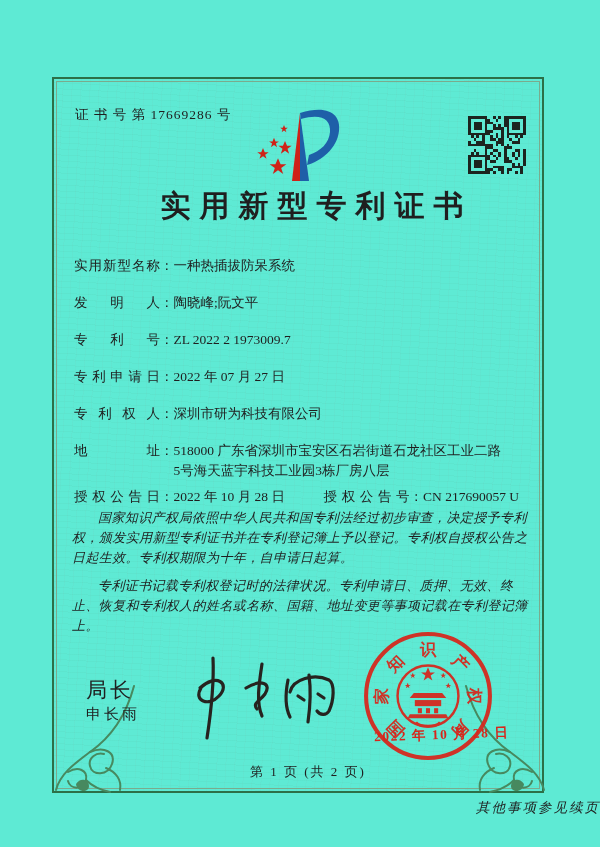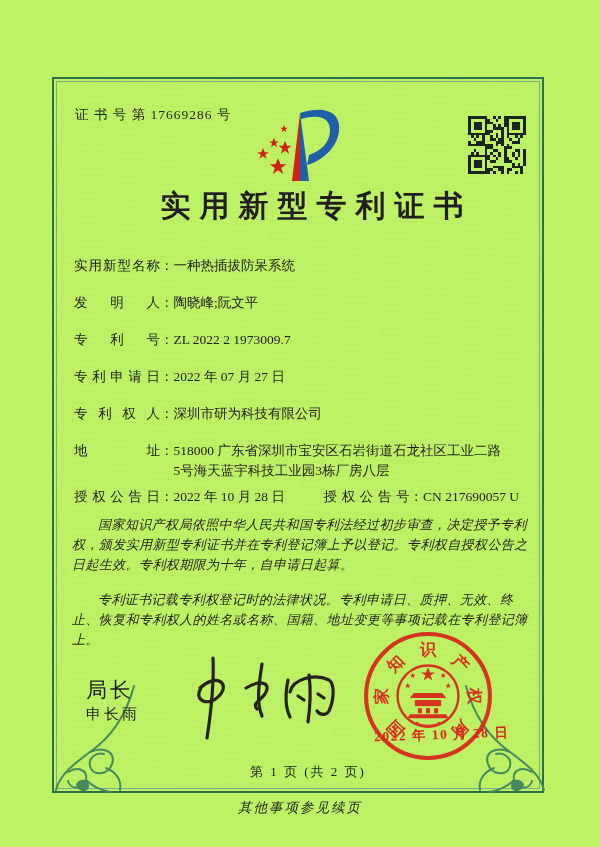--- a/index.html
+++ b/index.html
@@ -1,16 +1,16 @@
 <!DOCTYPE html>
 <html><head>
 <meta charset="utf-8">
 <style>
   html,body{margin:0;padding:0;background:#ffffff;}
-  .page{position:relative;width:600px;height:847px;background:#bef264;overflow:hidden;
+  .page{position:relative;width:600px;height:847px;background:#5eead4;overflow:hidden;
         font-family:"Liberation Serif","DejaVu Serif",serif;color:#1f1f1f;}
   
   .page::before{content:"";position:absolute;left:54px;top:79px;width:490px;height:713px;
         background:
           repeating-linear-gradient(3deg, rgba(70,140,100,0.05) 0 1px, transparent 1px 6px),
           repeating-linear-gradient(93deg, rgba(160,120,120,0.04) 0 1px, transparent 1px 9px);
         pointer-events:none;}
   .frame{position:absolute;left:52px;top:77px;width:492px;height:716px;
         border:2px solid #2c7048;box-sizing:border-box;}
   .frame-inner{position:absolute;left:2px;top:2px;right:2px;bottom:2px;border:1px solid #7aab8d;}
@@ -22,30 +22,30 @@
   .fields{position:absolute;left:74px;top:256px;width:460px;font-size:13.5px;}
   .row{display:flex;line-height:20px;margin-bottom:17px;align-items:flex-start;}
   .row.addr{margin-bottom:6px;}
   .flabel{display:inline-block;width:86px;text-align:justify;text-align-last:justify;flex:0 0 86px;}
   .colon{flex:0 0 auto;}
   .fvalue{flex:1 1 auto;}
   .fvalue-fixed{flex:0 0 150px;width:150px;}
   .addr .fvalue{max-width:330px;}
   .paras{position:absolute;left:72px;top:500px;width:460px;font-size:13px;line-height:20px;
         font-style:italic;letter-spacing:0.4px;}
-  .paras p{margin:15px 0 4px 0;text-indent:2em;}
+  .paras p{margin:8px 0 4px 0;text-indent:2em;}
   .sig-title{position:absolute;left:86px;top:676px;font-size:21px;letter-spacing:3px;}
   .sig-name{position:absolute;left:86px;top:705px;font-size:15px;letter-spacing:3px;text-align:center;}
   .sig-script{position:absolute;left:172px;top:650px;width:185px;height:95px;}
   .seal{position:absolute;left:361px;top:629px;width:134px;height:134px;opacity:0.93;}
   .seal-date{position:absolute;left:374px;top:726px;font-size:13.5px;font-weight:bold;
         color:#d7261b;letter-spacing:1.5px;transform:rotate(-2deg);}
   .page-indicator{position:absolute;left:8px;top:763px;width:600px;text-align:center;
         font-size:13px;letter-spacing:2px;}
-  .continuation{position:absolute;left:0;top:799px;width:600px;text-align:center;
+  .continuation{position:absolute;left:0;top:799px;width:600px;text-align:right;
         font-size:13.5px;font-style:italic;letter-spacing:2px;}
   .corner{position:absolute;width:92px;height:112px;}
   .corner.bl{left:46px;top:684px;}
   .corner.br{left:462px;top:684px;}
   .seal-char{font-size:16px;font-weight:bold;fill:#d7261b;font-family:"Liberation Serif",serif;}
 </style>
 </head>
 <body>
 
 <div class="page">

